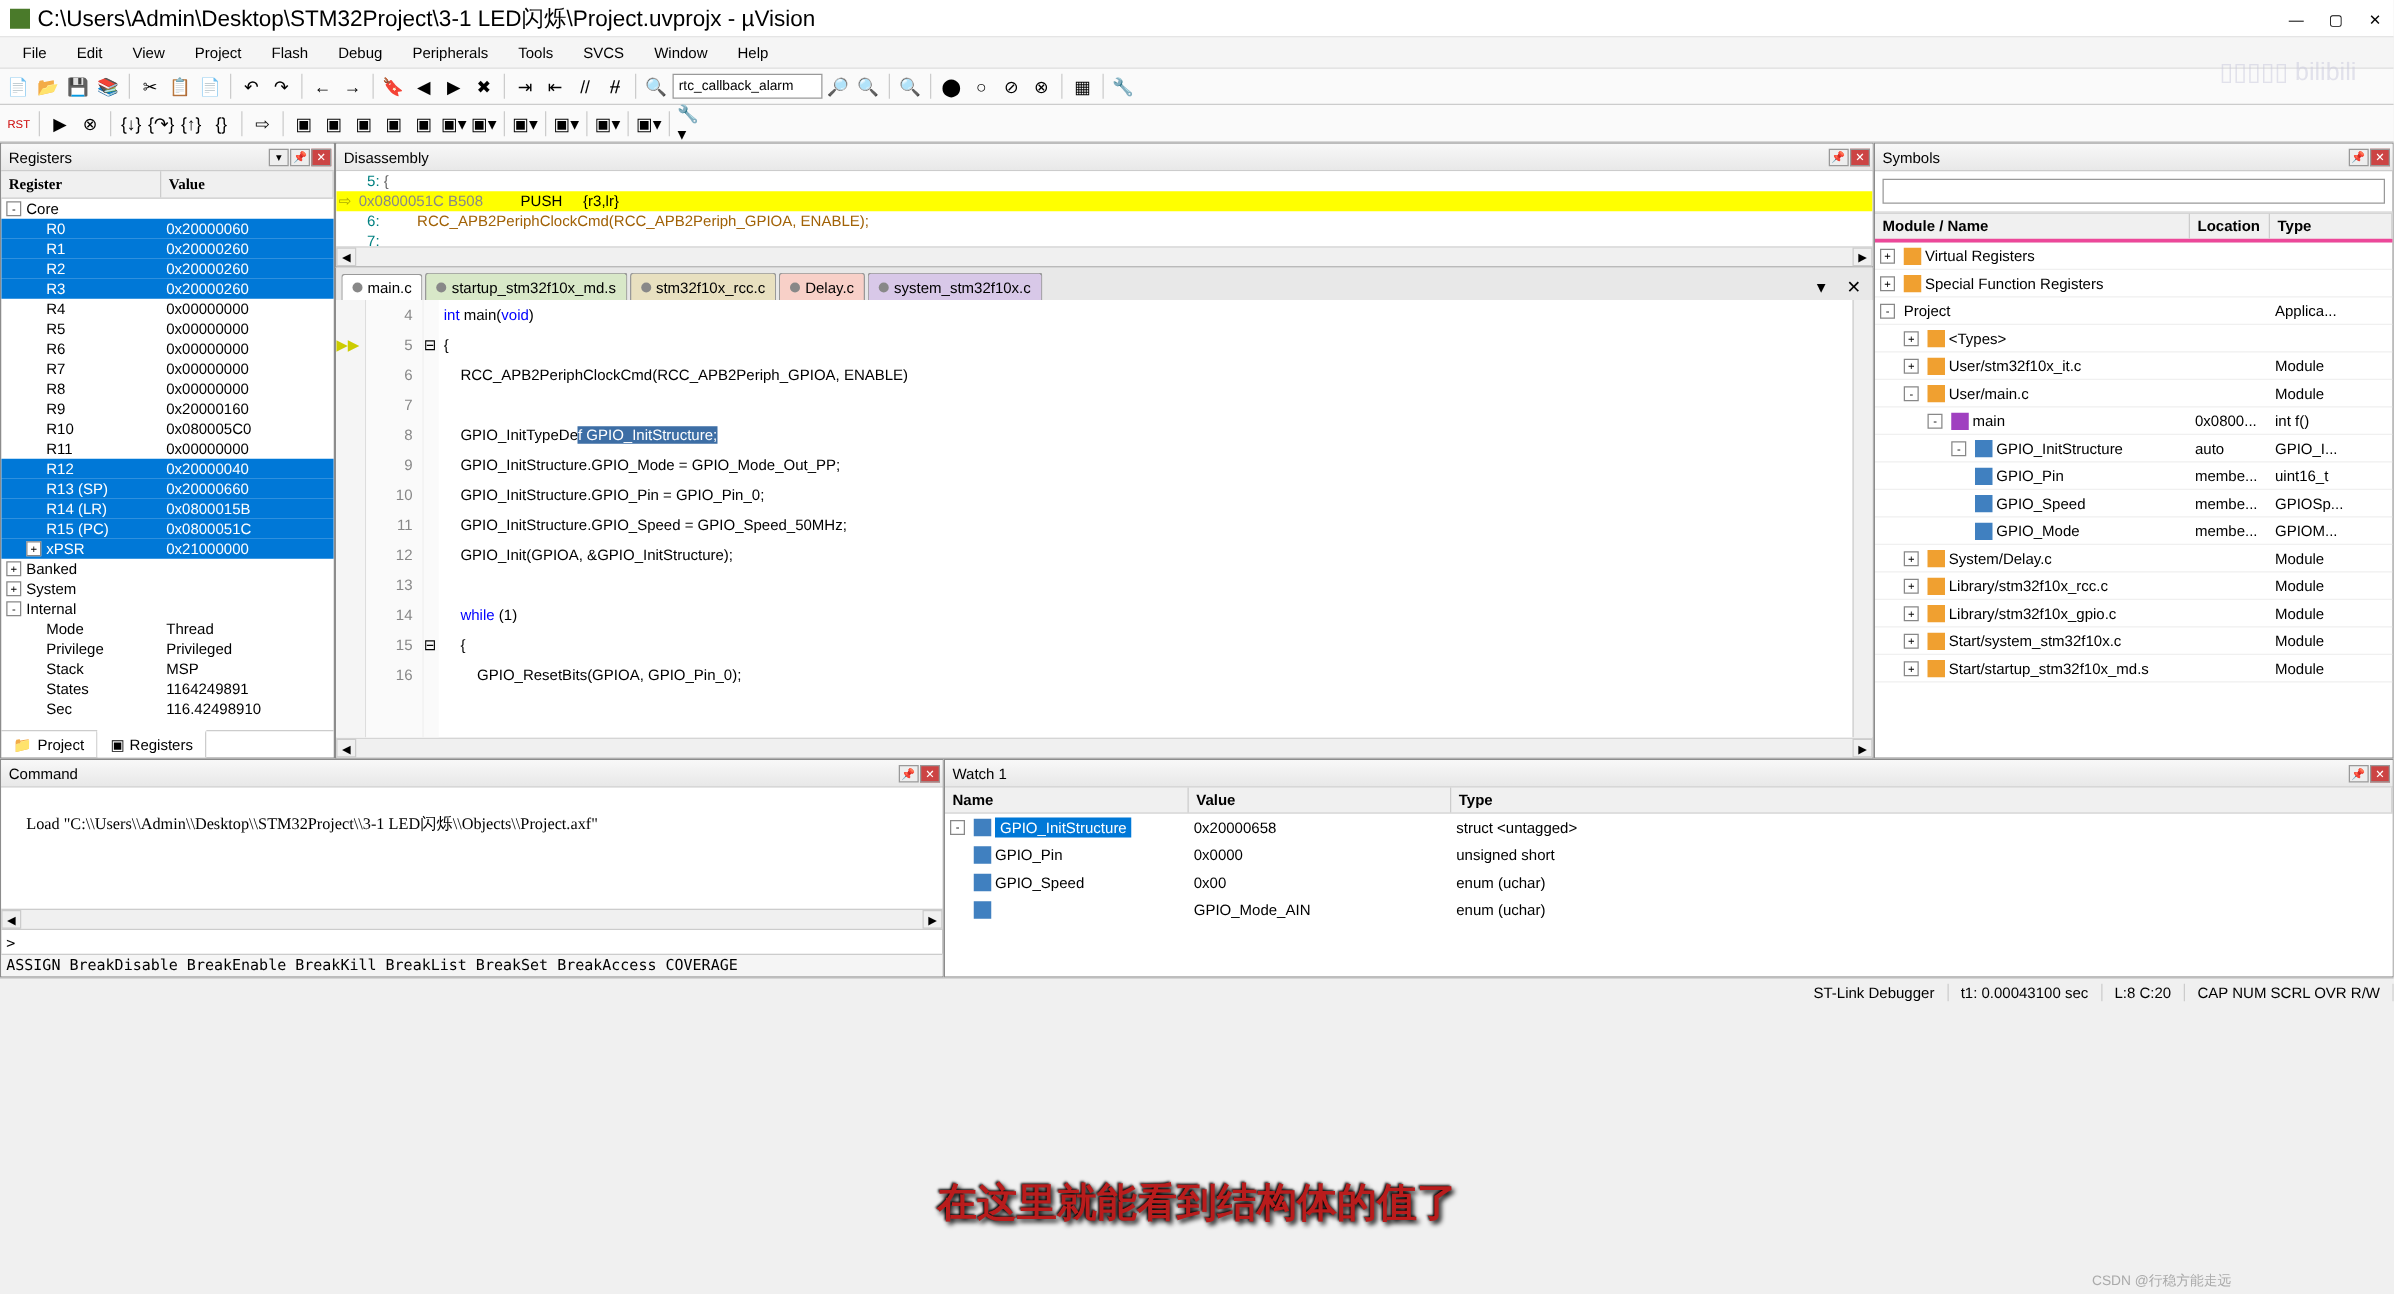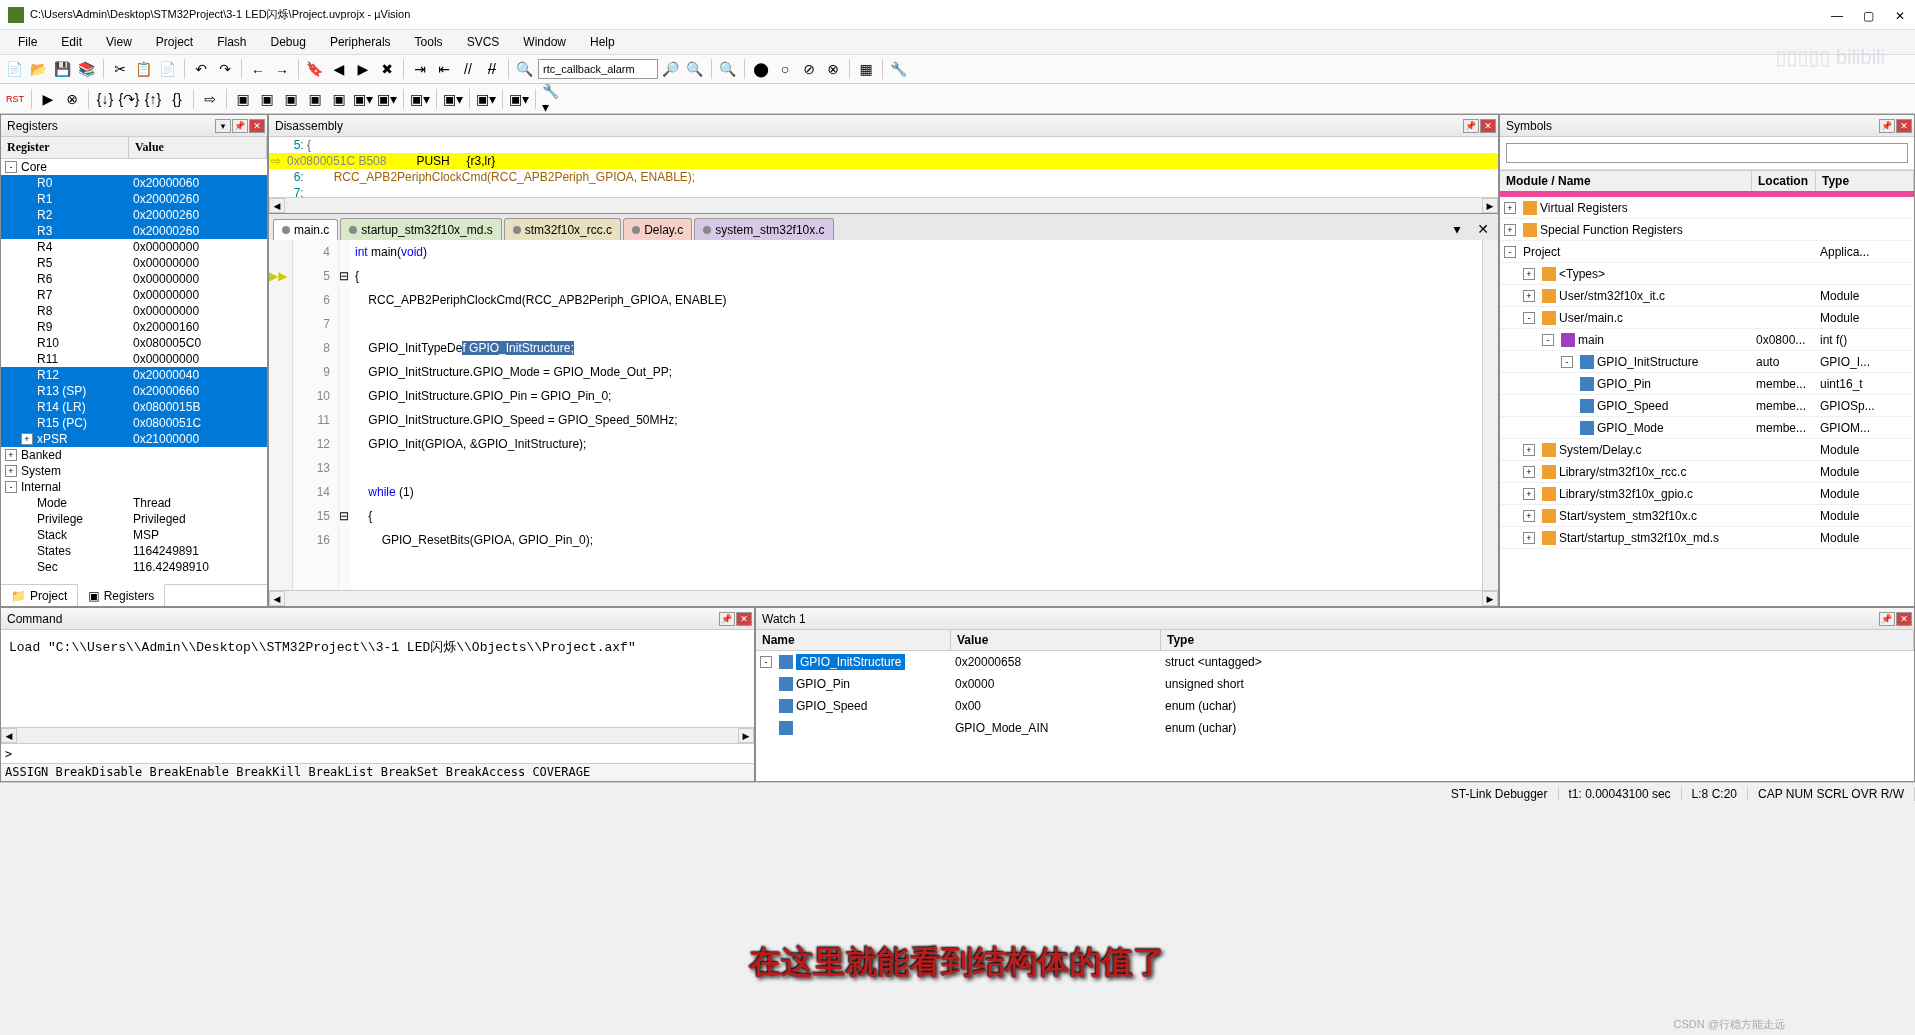--- a/index.html
+++ b/index.html
@@ -1,19 +1,19 @@
 <!DOCTYPE html>
 <html><head>
 <meta charset="utf-8">
 <style>
 *{box-sizing:border-box;margin:0;padding:0;font-family:"Segoe UI",Tahoma,sans-serif;font-size:12px}
 body{background:#f0f0f0;overflow:hidden;width:1915px;height:1035px;position:relative}
 .titlebar{height:30px;background:#fff;display:flex;align-items:center;padding:0 8px;border-bottom:1px solid #ddd}
 .titlebar .icon{width:16px;height:16px;background:#4a7a2a;margin-right:6px;display:inline-block}
-.titlebar .title{flex:1;font-size:11px}
+.titlebar .title{flex:1;font-size:18px}
 .titlebar .winbtns{display:flex;gap:20px}
 .titlebar .winbtn{width:12px;height:12px;cursor:pointer}
 .menubar{height:24px;background:#f5f5f5;display:flex;align-items:center;padding:0 8px;gap:4px}
 .menubar .item{padding:3px 10px;cursor:pointer}
 .toolbar{height:30px;background:#fafafa;border-top:1px solid #ddd;border-bottom:1px solid #ccc;display:flex;align-items:center;padding:0 4px;gap:2px}
 .toolbar2{height:30px;background:#fafafa;border-bottom:1px solid #ccc;display:flex;align-items:center;padding:0 4px;gap:2px}
 .tbtn{width:22px;height:22px;display:flex;align-items:center;justify-content:center;cursor:pointer;border:1px solid transparent;font-size:14px}
 .tsep{width:1px;height:20px;background:#ccc;margin:0 3px}
 .tcombo{height:20px;border:1px solid #999;background:#fff;min-width:120px;display:flex;align-items:center;padding:0 4px;font-size:11px}
 .main{display:flex;height:493px}
@@ -58,34 +58,34 @@
 .code{flex:1;padding-left:4px;white-space:pre}
 .code-line{height:24px;line-height:24px}
 .kw{color:#0000ff}
 .fn{color:#000}
 .sel-txt{background:#3d6ea5;color:#fff}
 .scrollb{width:16px;background:#f0f0f0;border-left:1px solid #ccc}
 .symbols{width:416px}
 .sym-body{flex:1;overflow:auto}
 .sym-search{padding:6px;border-bottom:1px solid #ddd}
 .sym-search input{width:100%;height:20px;border:1px solid #999}
-.sym-hdr{display:flex;background:#f0f0f0;border-bottom:6px solid #ec4899;border-top:1px solid #ccc}
+.sym-hdr{display:flex;background:#f0f0f0;border-bottom:3px solid #ec4899;border-top:1px solid #ccc}
 .sym-hdr div{padding:3px 6px;border-right:1px solid #ccc;font-weight:bold}
 .sym-c1{width:252px}.sym-c2{width:64px}.sym-c3{flex:1}
 .sym-row{display:flex;height:22px;align-items:center;border-bottom:1px solid #f0f0f0}
 .sym-row .c1{width:252px;padding-left:4px;display:flex;align-items:center;gap:3px;overflow:hidden}
 .sym-row .c2{width:64px;padding-left:4px;overflow:hidden;white-space:nowrap}
 .sym-row .c3{flex:1;padding-left:4px;overflow:hidden;white-space:nowrap}
 .sym-ico{width:14px;height:14px;display:inline-block}
 .sym-ico.mod{background:#f0a030}
 .sym-ico.fn{background:#a040c0}
 .sym-ico.var{background:#4080c0}
 .bottom{display:flex;height:175px}
 .command{width:755px}
-.cmd-body{flex:1;font-family:Liberation Mono, monospace;font-size:13px;padding:8px;background:#fff;overflow:auto}
+.cmd-body{flex:1;font-family:Liberation Serif, serif;font-size:13px;padding:20px;background:#fff;overflow:auto}
 .cmd-input{height:20px;border-top:1px solid #ccc;display:flex;align-items:center;padding:0 4px}
 .cmd-prompt{font-family:Consolas,monospace}
 .cmd-hints{height:18px;background:#f5f5f5;border-top:1px solid #ccc;font-family:Consolas,monospace;font-size:12px;padding:1px 4px;overflow:hidden;white-space:nowrap}
 .watch{flex:1}
 .watch-body{flex:1;background:#fff;overflow:auto}
 .watch-hdr{display:flex;background:#f0f0f0;border-bottom:1px solid #ccc}
 .watch-hdr div{padding:3px 6px;border-right:1px solid #ccc;font-weight:bold}
 .w-c1{width:195px}.w-c2{width:210px}.w-c3{flex:1}
 .watch-row{display:flex;height:22px;align-items:center}
 .watch-row .c1{width:195px;padding-left:4px;display:flex;align-items:center;gap:3px}

